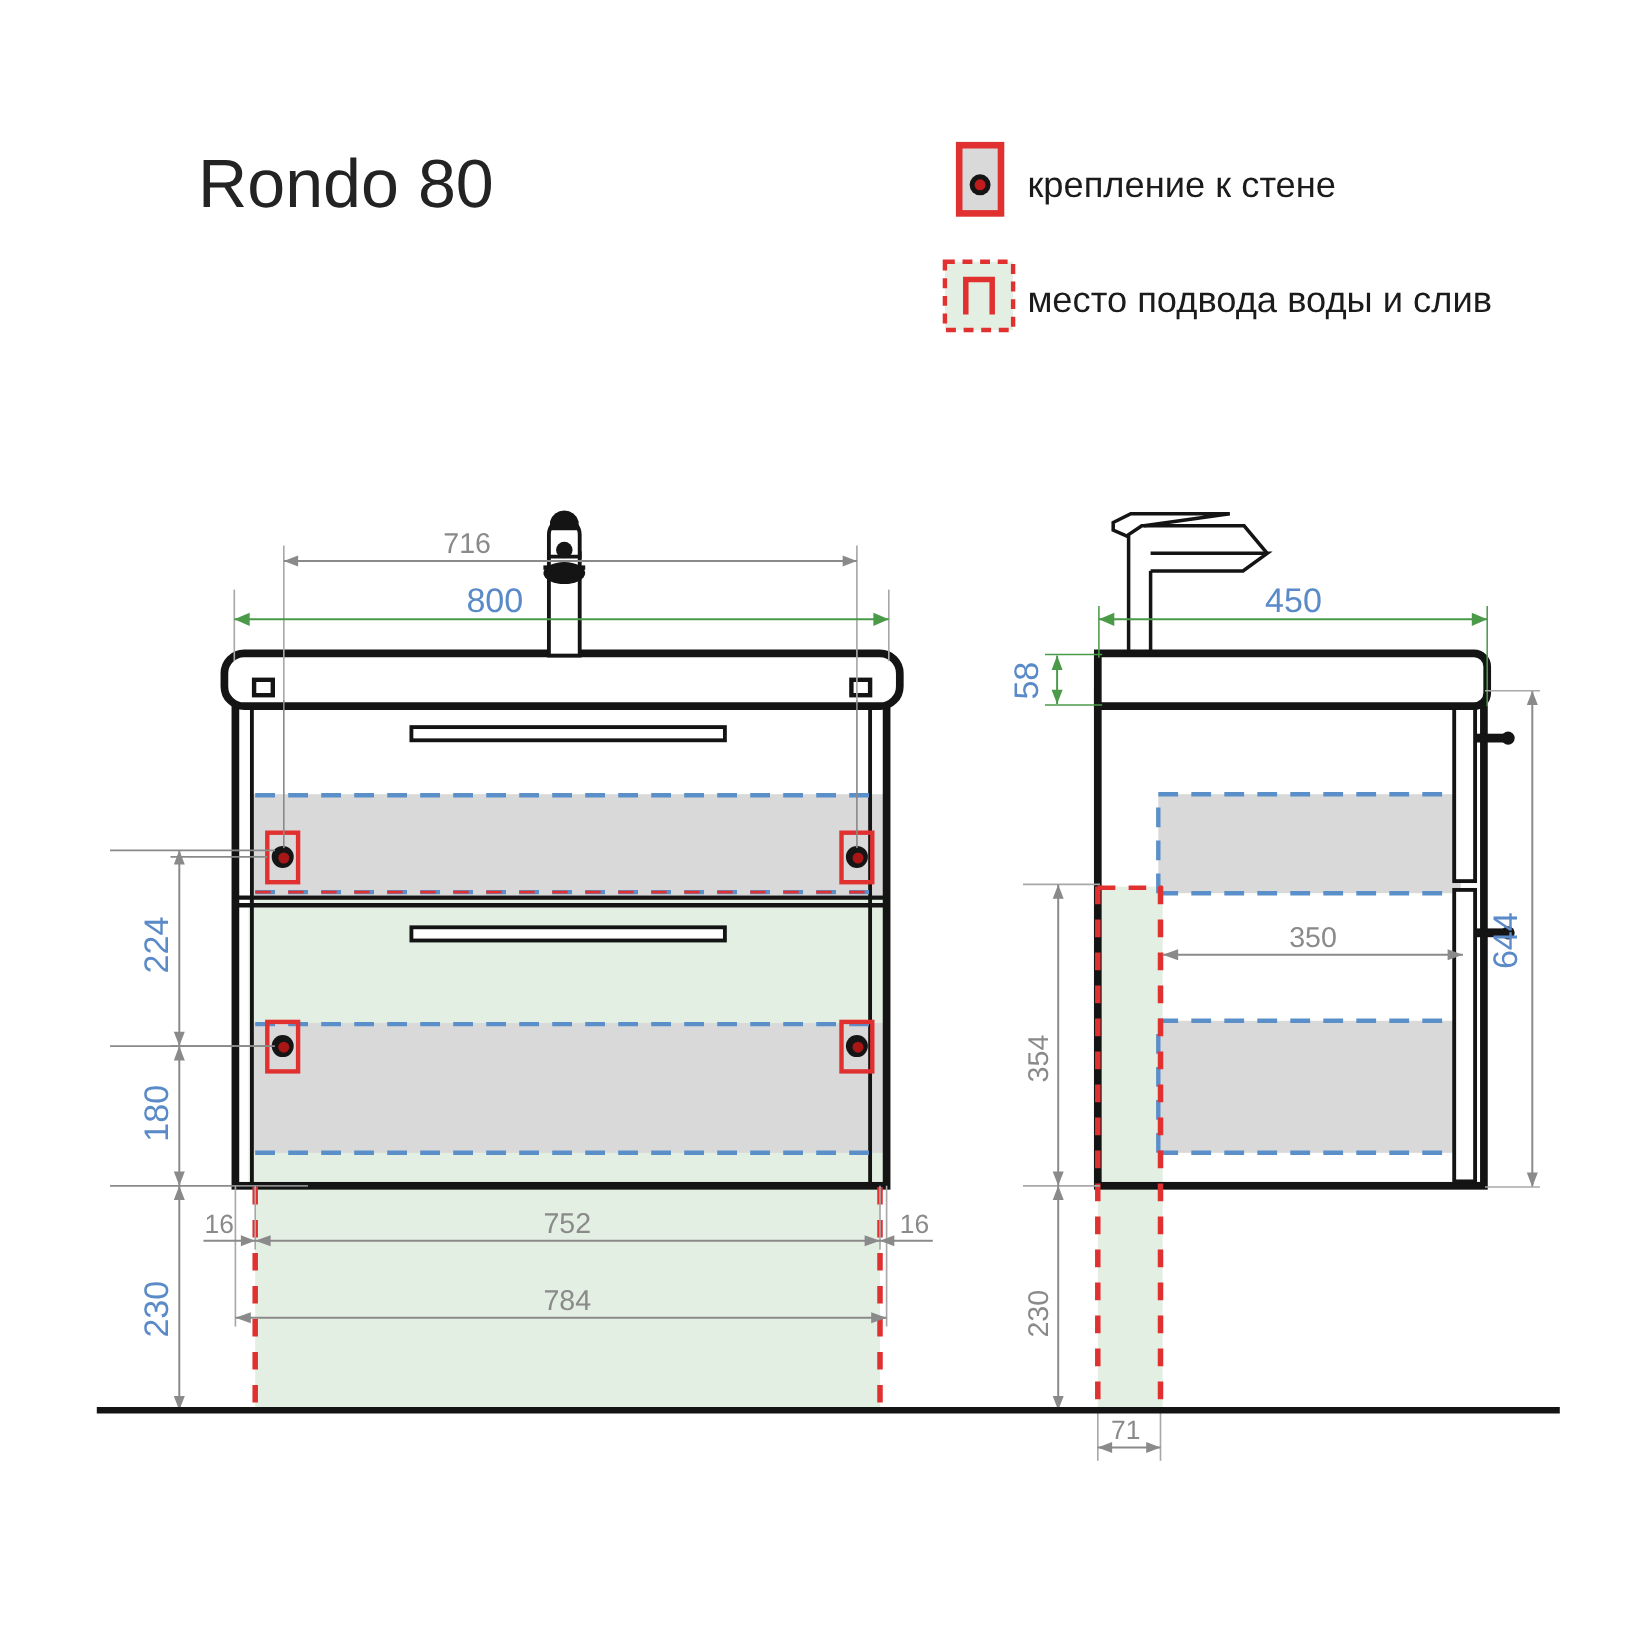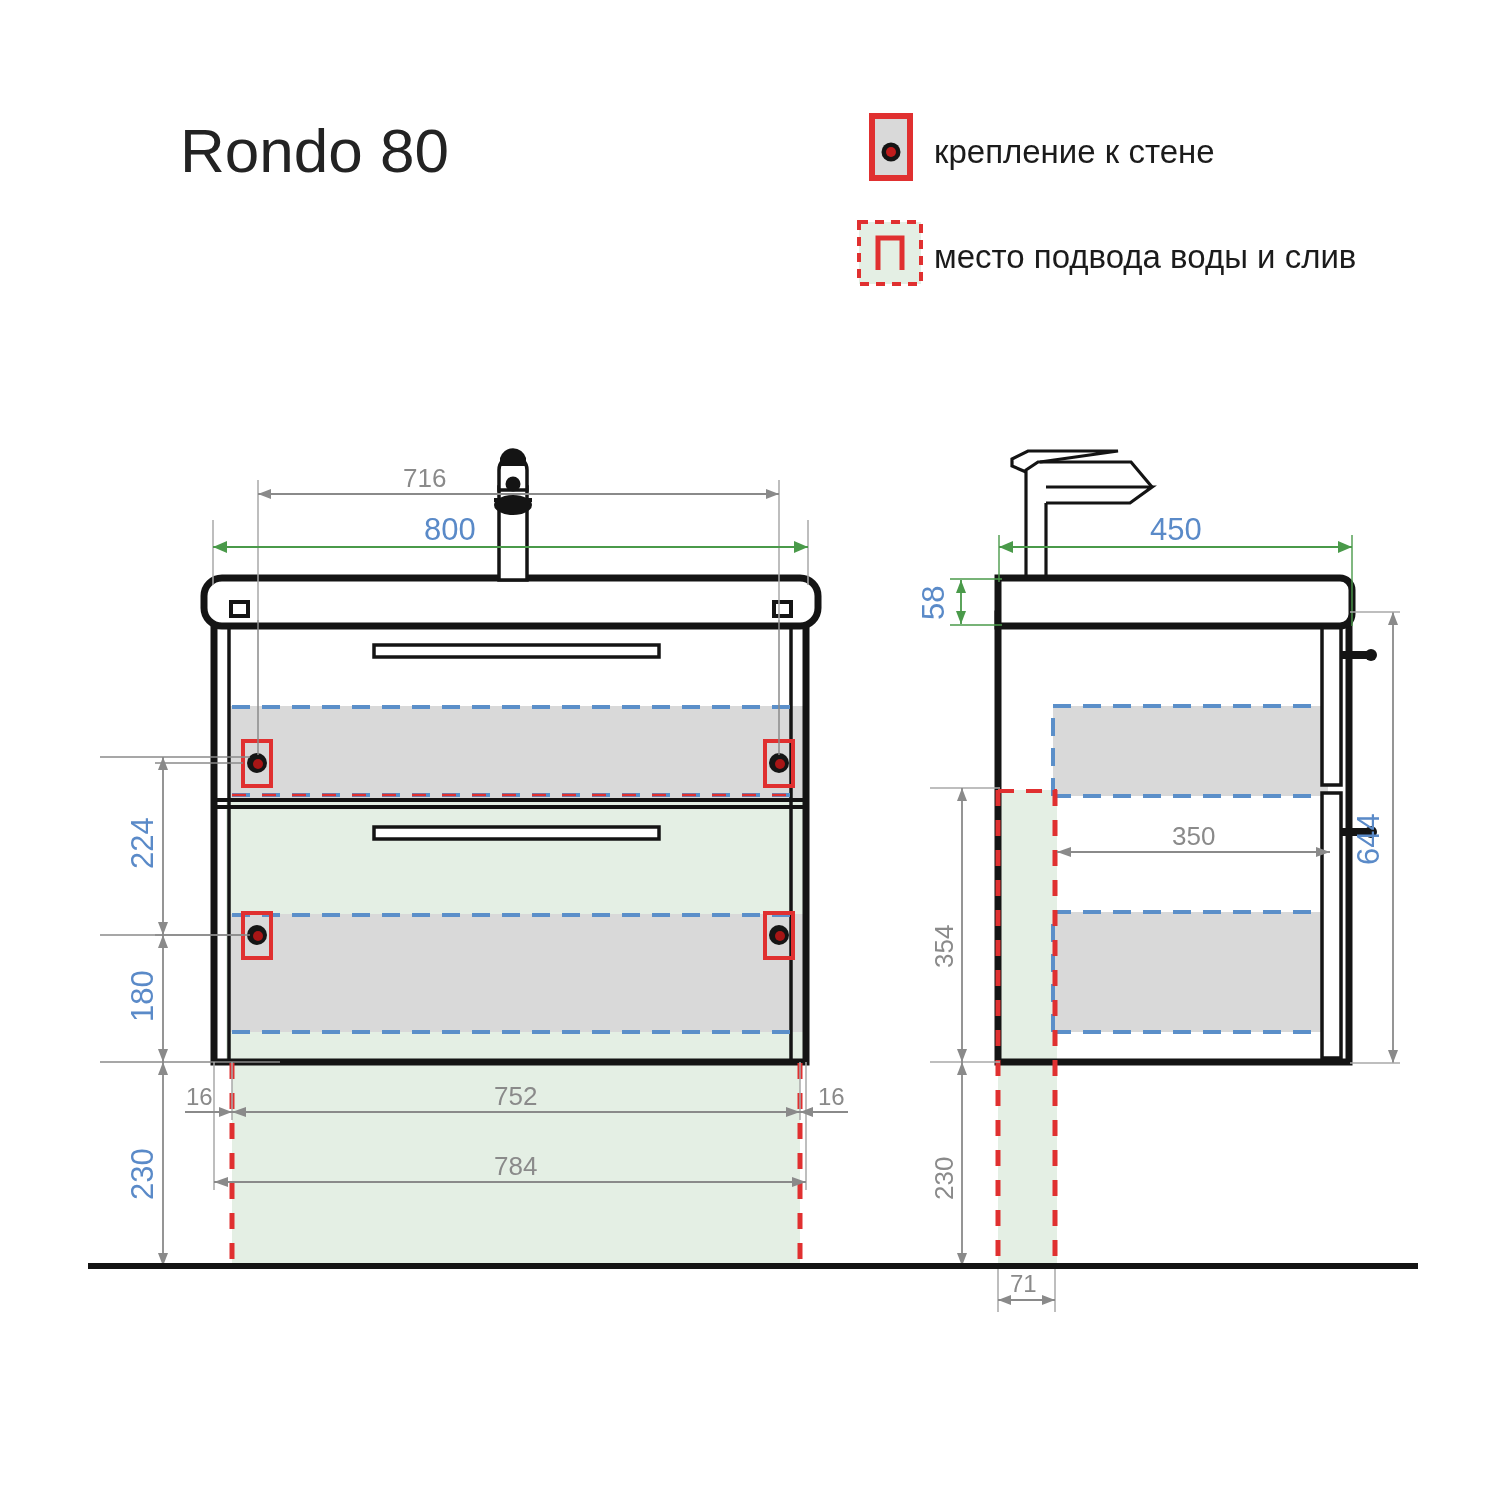--- a/index.html
+++ b/index.html
@@ -4,21 +4,21 @@
 <title>Rondo 80</title>
 <style>
   html,body{margin:0;padding:0;background:#ffffff;}
   body{
     width:1500px;height:1500px;
     font-family:"Liberation Sans","DejaVu Sans",sans-serif;
     color:#1a1a1a;
     overflow:hidden;
     position:relative;
   }
-  #stage{position:absolute;left:0;top:0;width:1500px;height:1121px;}
+  #stage{position:absolute;left:0;top:16px;width:1500px;height:1121px;}
   svg{display:block;}
 
   
   .title-text{
     font-family:"Liberation Sans","DejaVu Sans",sans-serif;
     font-size:62px;
     fill:#232323;
     font-weight:400;
   }
   

